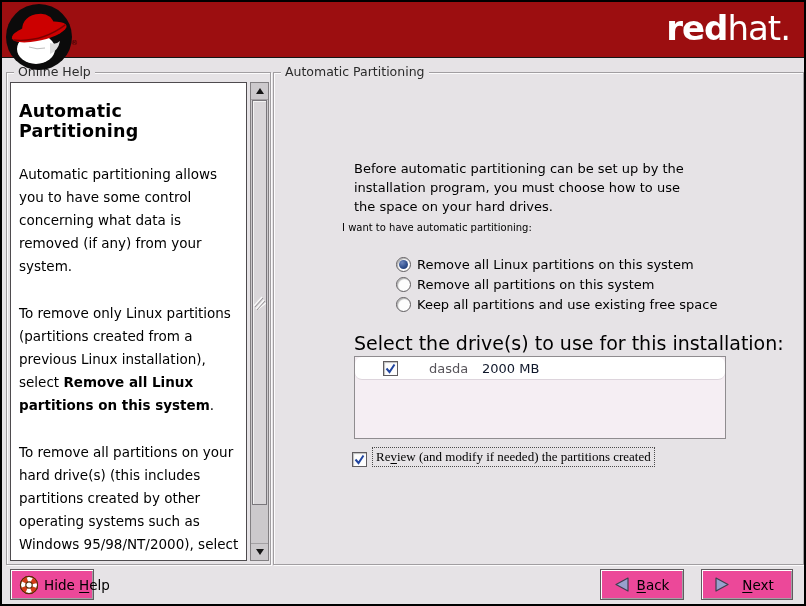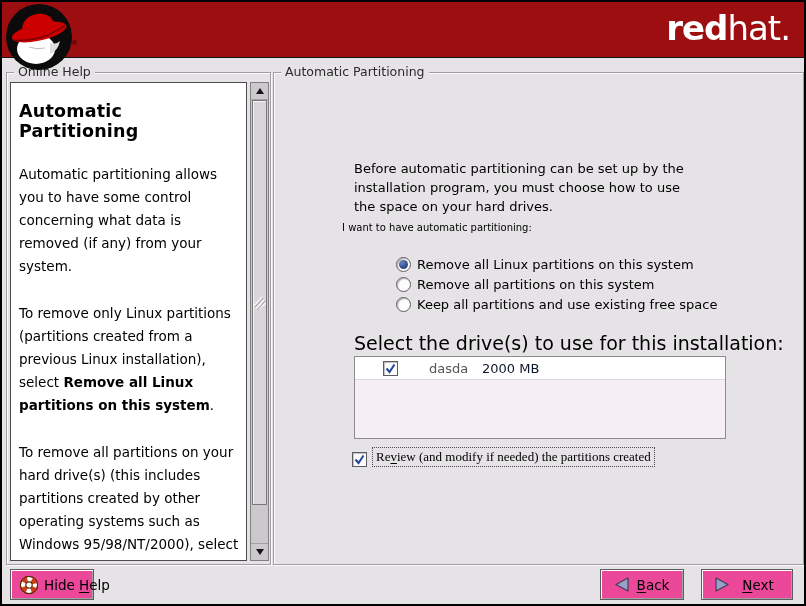--- a/index.html
+++ b/index.html
@@ -42,21 +42,21 @@
   .radio-group{position:absolute;left:122px;top:181px;}
   .radio-row{display:flex;align-items:center;height:20px;}
   .radio{width:13px;height:13px;border-radius:50%;background:#fdfdfd;border:1px solid #5f5c5f;
     box-shadow:inset 1px 1px 1px rgba(0,0,0,.3);position:relative;flex:0 0 auto;}
   .radio.sel::after{content:"";position:absolute;left:2px;top:2px;right:2px;bottom:2px;border-radius:50%;
     background:radial-gradient(circle at 35% 30%,#6d86bd 0%,#31508e 55%,#1c3569 100%);}
   .rlabel{margin-left:6px;font-size:13px;white-space:nowrap;}
   .prompt2{position:absolute;left:80px;top:259px;font-size:19px;}
   .drive-list{position:absolute;left:80px;top:283px;width:372px;height:83px;box-sizing:border-box;
     background:#f5eef3;border:1px solid #8f8c8f;overflow:hidden;}
-  .drive-row{display:flex;align-items:center;height:22px;background:#fff;border-bottom:1px solid #ddd4dc;padding-left:28px;}
+  .drive-row{display:flex;align-items:center;height:22px;background:#fff;border-bottom:1px solid #ddd4dc;padding-left:28px;border-radius:7px;}
   .cb{width:15px;height:15px;box-sizing:border-box;background:#fdfdfd;border:1px solid #5f5c5f;
     box-shadow:inset 1px 1px 1px rgba(0,0,0,.25);display:inline-flex;align-items:center;justify-content:center;flex:0 0 auto;}
   .dname{margin-left:31px;width:44px;font-size:13px;color:#57545a;}
   .dsize{margin-left:9px;font-size:13px;color:#0f172a;}
   .review-row{position:absolute;left:78px;top:374px;display:flex;align-items:flex-end;font-family:Liberation Serif, serif;}
   .review-label{margin-left:5px;font-size:13px;border:1px dotted #4a4a4a;padding:1px 3px;white-space:nowrap;}
   .mn{text-decoration:underline;text-underline-offset:2px;}
   
   .btn{position:absolute;top:567px;height:31px;box-sizing:border-box;background:#ec4899;
     border:1px solid #5f5c5f;box-shadow:inset 1px 1px 0 #ffffff,inset -1px -1px 0 #a4a1a4;

